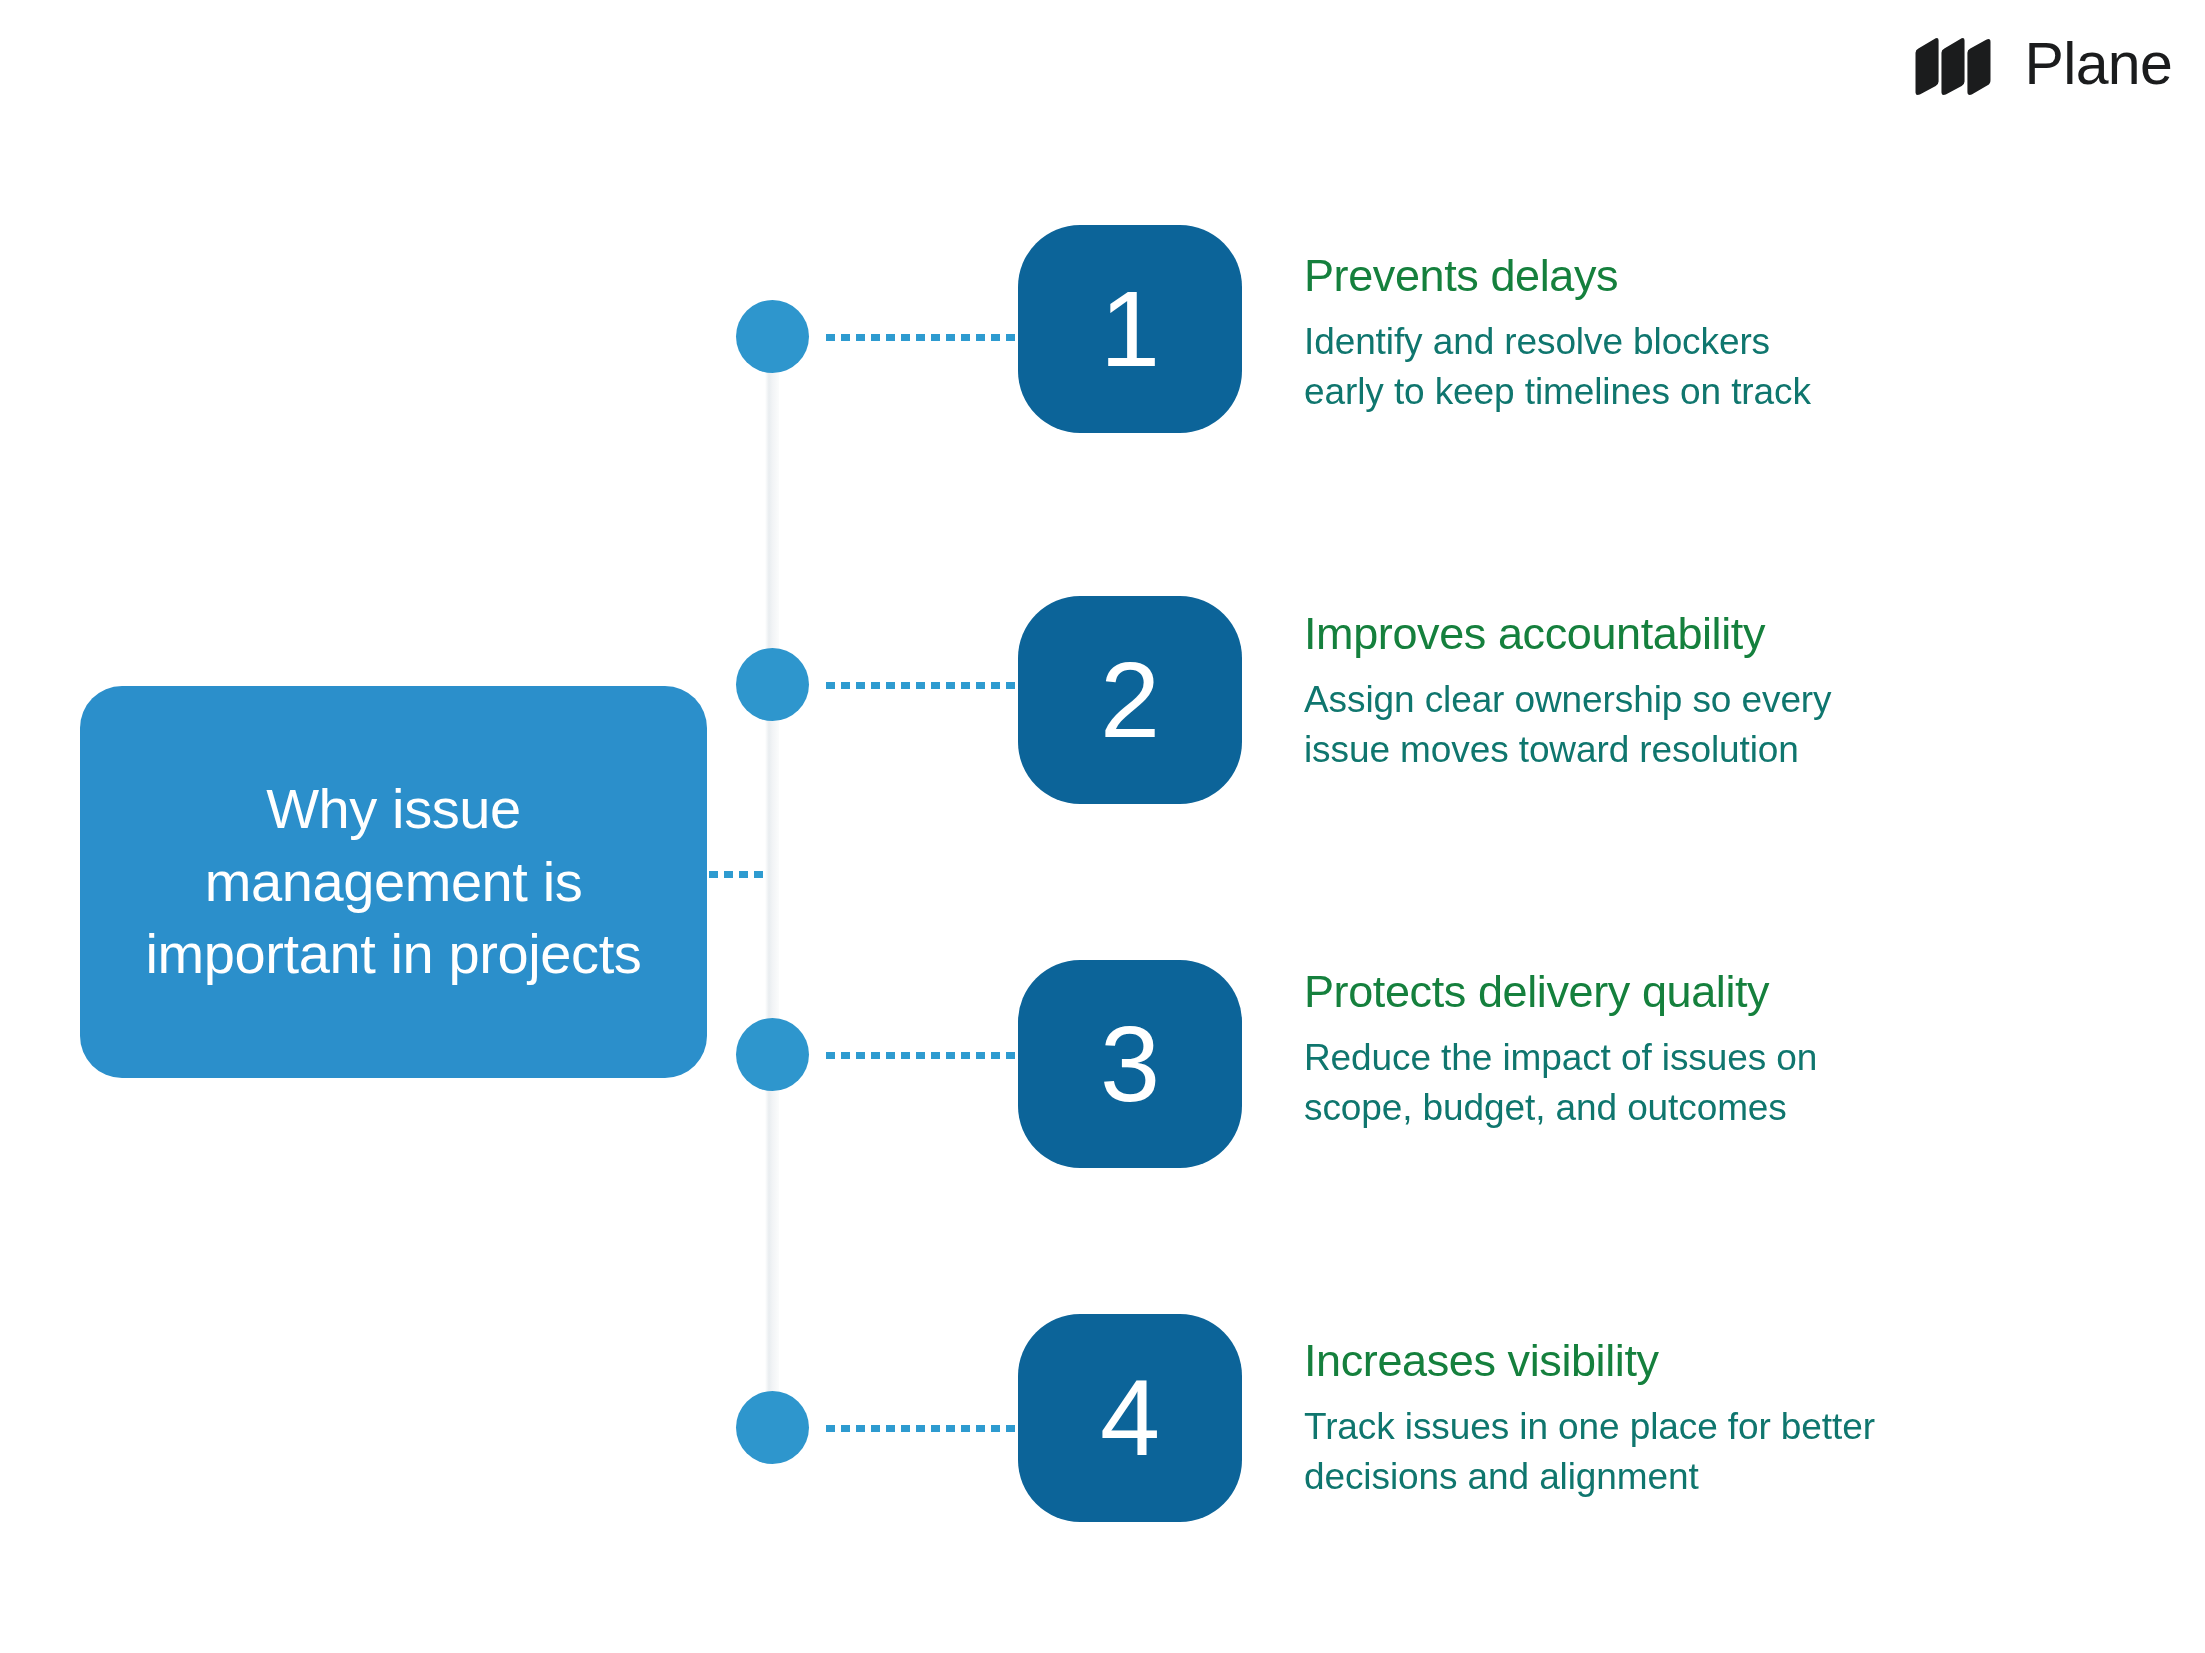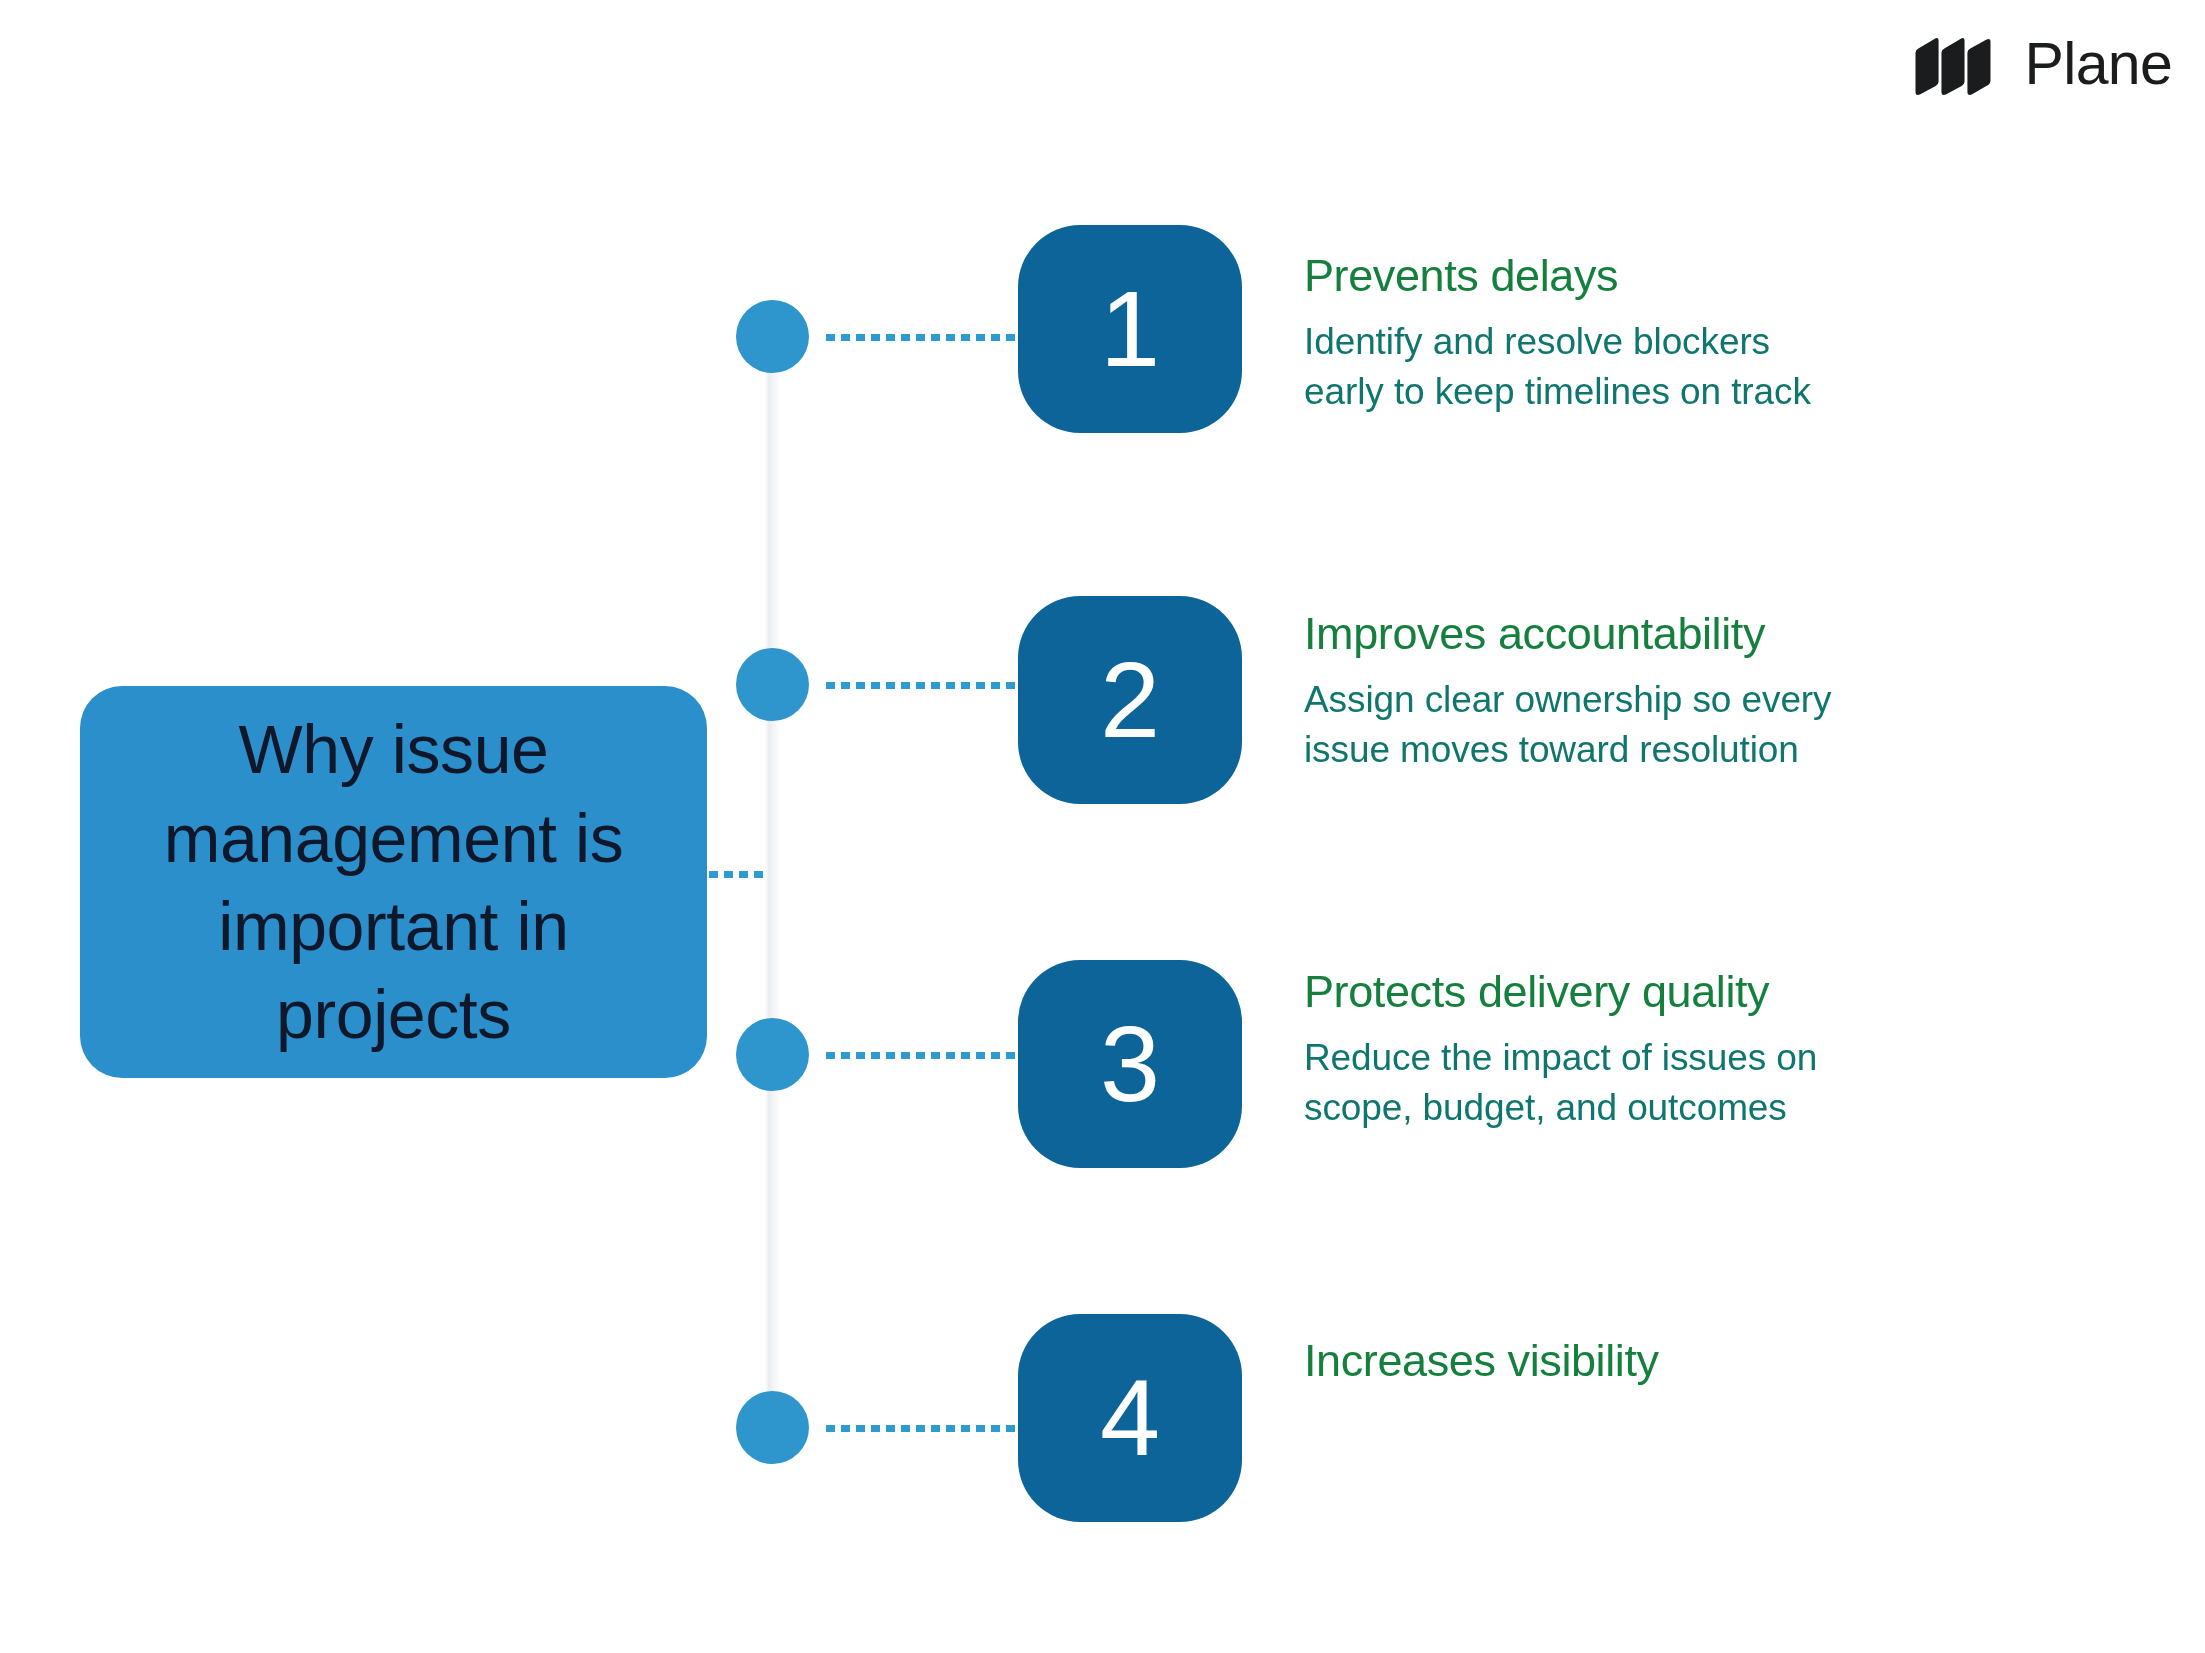--- a/index.html
+++ b/index.html
@@ -39,22 +39,22 @@
   
   #title-card {
     position:absolute;
     left:80px; top:686px;
     width:627px; height:392px;
     background:#2b8fcb;
     border-radius:42px;
     display:flex; align-items:center; justify-content:center;
   }
   #title-text {
-    color:#0f172a;
-    font-size:68px;
+    color:#ffffff;
+    font-size:56px;
     line-height:1.30;
     text-align:center;
     font-weight:400;
     letter-spacing:-0.4px;
     padding:0 37px;
   }
 
   
   #title-connector {
     position:absolute;
@@ -195,14 +195,16 @@
 scope, budget, and outcomes</div>
 </div>
 
 <div class="node" id="node-4"></div>
 <div class="connector" id="conn-4"></div>
 <div class="badge" id="badge-4">
   <span class="badge-num">4</span>
 </div>
 <div class="item-text" id="text-4">
   <div class="item-heading">Increases visibility</div>
+  <div class="item-body">Track issues in one place for better
+decisions and alignment</div>
 </div>
 
 
 </body></html>

